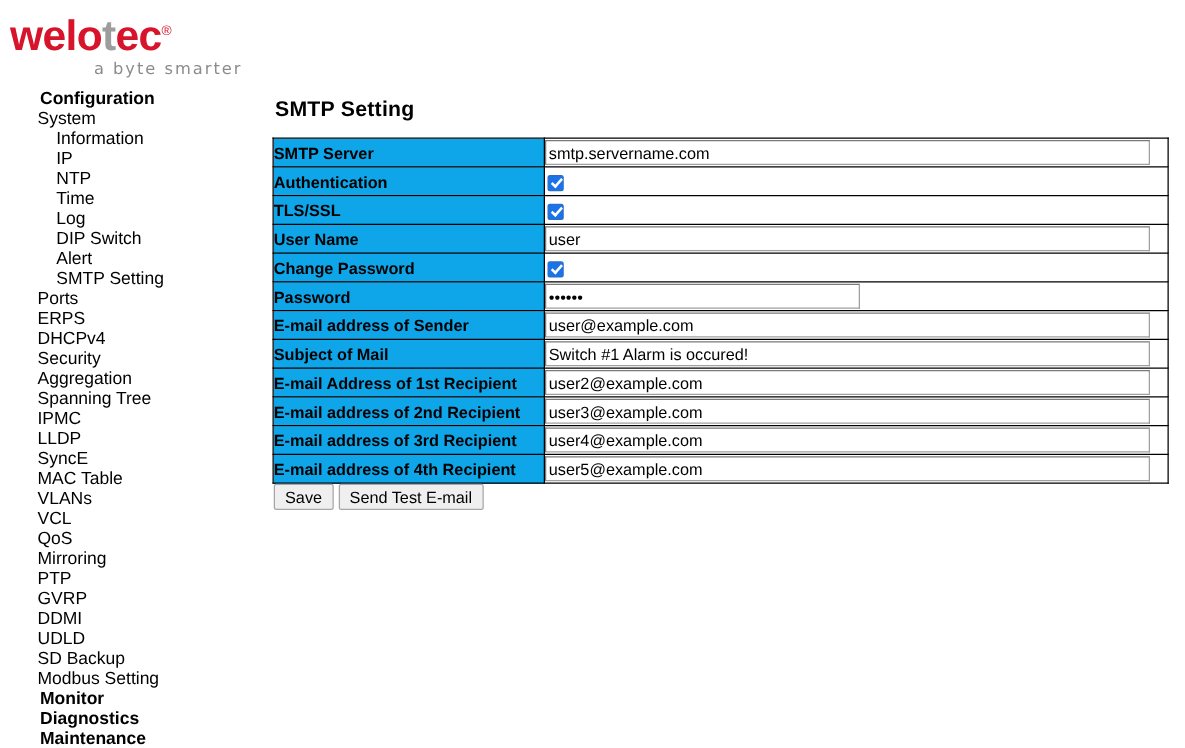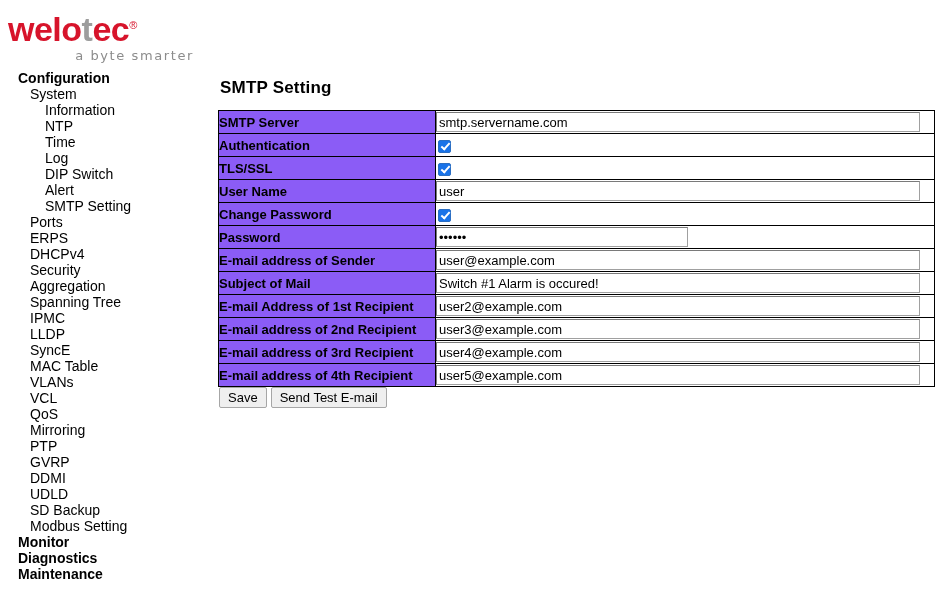--- a/index.html
+++ b/index.html
@@ -59,21 +59,21 @@
     top: 70px;
     width: 210px;
   }
   .nav-item {
     font-size: 14px;
     line-height: 16px;
     color: #000000;
     white-space: nowrap;
     cursor: default;
   }
-  .nav-lvl0 { padding-left: 18px; font-weight: bold; }
+  .nav-lvl0 { padding-left: 32px; font-weight: bold; }
   .nav-lvl1 { padding-left: 30px; font-weight: normal; }
   .nav-lvl2 { padding-left: 45px; font-weight: normal; }
 
   
   #content {
     position: absolute;
     left: 218px;
     top: 78px;
     width: 720px;
   }
@@ -91,21 +91,21 @@
     table-layout: fixed;
     width: 717px;
   }
   table#smtp-table td {
     border: 1px solid #000000;
     padding: 0;
     height: 22px;
     vertical-align: middle;
   }
   td.label-cell {
-    background: #8b5cf6;
+    background: #0ea5e9;
     font-weight: bold;
     font-size: 13px;
     padding-left: 9px;
     width: 216px;
     white-space: nowrap;
   }
   td.value-cell {
     background: #ffffff;
     padding-left: 5px;
   }
@@ -176,20 +176,21 @@
 
 <div id="logo-area">
   <div id="logo-wordmark"><span class="red">welo</span><span class="gray">T</span><span class="red">ec</span><span class="tm">®</span></div>
   <div id="logo-tagline">a byte smarter</div>
 </div>
 
 <nav id="sidebar">
     <div class="nav-item nav-lvl0">Configuration</div>
     <div class="nav-item nav-lvl1">System</div>
     <div class="nav-item nav-lvl2">Information</div>
+    <div class="nav-item nav-lvl2">IP</div>
     <div class="nav-item nav-lvl2">NTP</div>
     <div class="nav-item nav-lvl2">Time</div>
     <div class="nav-item nav-lvl2">Log</div>
     <div class="nav-item nav-lvl2">DIP Switch</div>
     <div class="nav-item nav-lvl2">Alert</div>
     <div class="nav-item nav-lvl2">SMTP Setting</div>
     <div class="nav-item nav-lvl1">Ports</div>
     <div class="nav-item nav-lvl1">ERPS</div>
     <div class="nav-item nav-lvl1">DHCPv4</div>
     <div class="nav-item nav-lvl1">Security</div>

